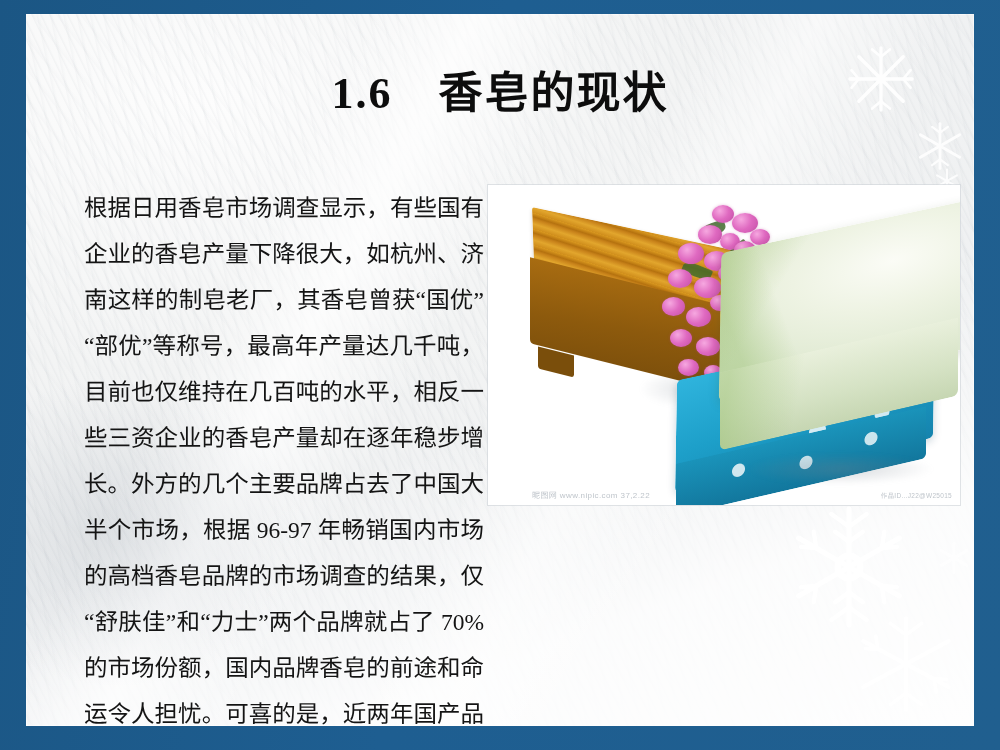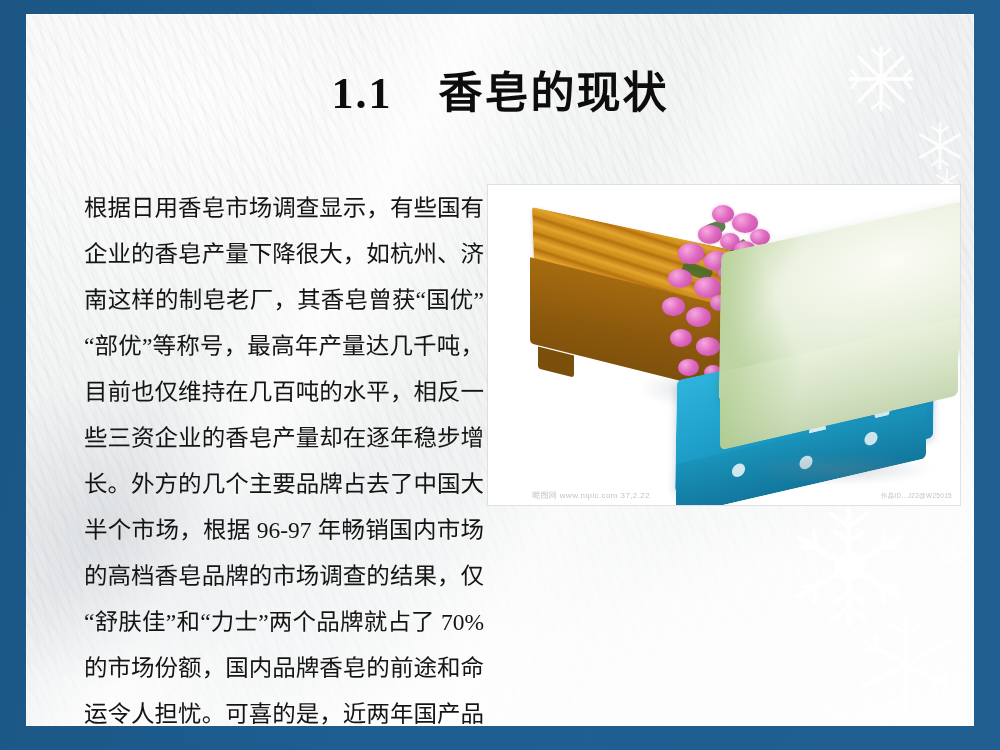--- a/index.html
+++ b/index.html
@@ -421,21 +421,21 @@
     <div class="snow sf-6">
       <svg viewBox="0 0 100 100">
         <g stroke="#ffffff" stroke-width="7" stroke-linecap="round" fill="none">
           <line x1="50" y1="14" x2="50" y2="86"></line>
           <line x1="19" y1="32" x2="81" y2="68"></line>
           <line x1="81" y1="32" x2="19" y2="68"></line>
         </g>
       </svg>
     </div>
 
-    <h1 class="title">1.1　香皂的现状</h1>
+    <h1 class="title">1.6　香皂的现状</h1>
 
     <p class="body-text">根据日用香皂市场调查显示，有些国有企业的香皂产量下降很大，如杭州、济南这样的制皂老厂，其香皂曾获“国优”“部优”等称号，最高年产量达几千吨，目前也仅维持在几百吨的水平，相反一些三资企业的香皂产量却在逐年稳步增长。外方的几个主要品牌占去了中国大半个市场，根据 96-97 年畅销国内市场的高档香皂品牌的市场调查的结果，仅“舒肤佳”和“力士”两个品牌就占了 70% 的市场份额，国内品牌香皂的前途和命运令人担忧。可喜的是，近两年国产品牌香皂市场份额逐渐扩大，在国内市场正与国际知名品牌决一雌雄。</p>
 
     <div class="photo">
       <div class="photo-inner">
 
         <div class="cast-shadow-2"></div>
 
         <div class="wood"></div>
         <div class="wood-front"></div>

